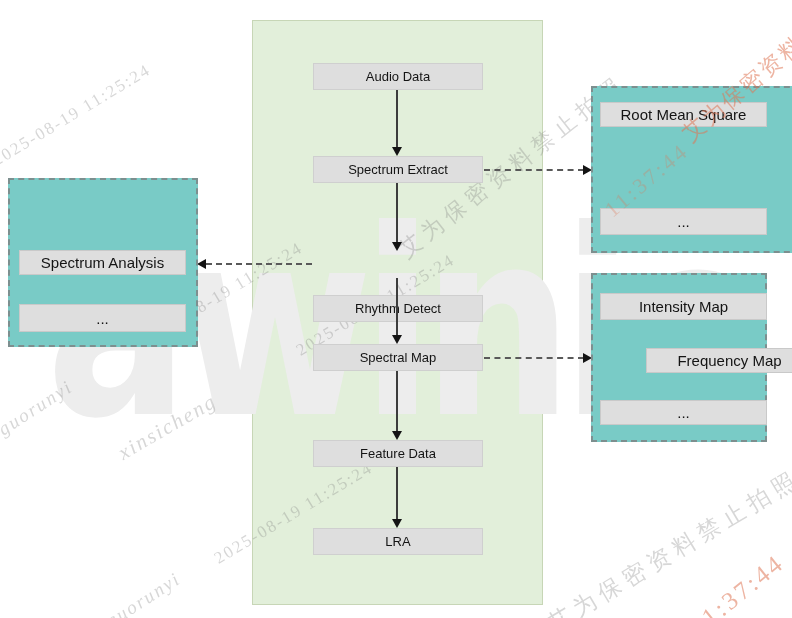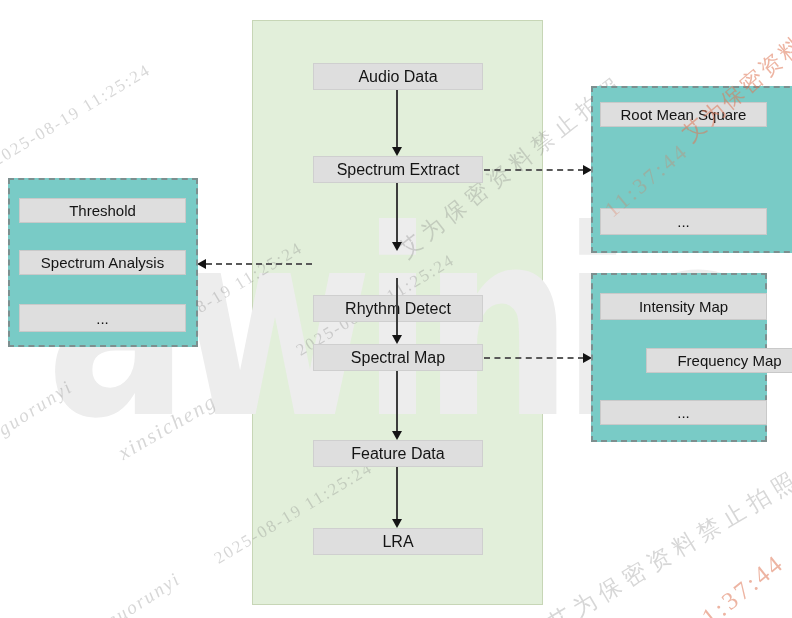--- a/index.html
+++ b/index.html
@@ -8,21 +8,21 @@
   
   .green-panel{position:absolute;left:252px;top:20px;width:289px;height:583px;
                background:#e2efda;border:1px solid #c7d6b6;z-index:0;}
   
   .logo-wm{position:absolute;left:46px;top:196px;z-index:1;font-family:"DejaVu Sans",sans-serif;
            font-weight:bold;font-size:258px;line-height:1;letter-spacing:-14px;color:#ededed;
            transform:scaleX(.82);transform-origin:0 0;white-space:nowrap;}
   
   .node{position:absolute;left:313px;width:170px;height:27px;background:#dedede;
         border:1px solid #cfcfcf;box-sizing:border-box;display:flex;align-items:center;
-        justify-content:center;font-size:16px;color:#141414;z-index:3;}
+        justify-content:center;font-size:13px;color:#141414;z-index:3;}
   
   .vline{position:absolute;left:396px;width:2px;background:#3c3c3c;z-index:3;}
   .vhead{position:absolute;left:392px;width:0;height:0;border-left:5px solid transparent;
          border-right:5px solid transparent;border-top:9px solid #141414;z-index:3;}
   
   .dash{position:absolute;height:0;border-top:2px dashed #595959;z-index:3;}
   .dhead-r{position:absolute;width:0;height:0;border-top:5px solid transparent;
            border-bottom:5px solid transparent;border-left:9px solid #141414;z-index:3;}
   .dhead-l{position:absolute;width:0;height:0;border-top:5px solid transparent;
            border-bottom:5px solid transparent;border-right:9px solid #141414;z-index:3;}
@@ -78,21 +78,20 @@
   <div class="vhead" style="top:519px;"></div>
 
   <div class="dash" style="left:484px;top:169px;width:100px;"></div>
   <div class="dhead-r" style="left:583px;top:165px;"></div>
   <div class="dash" style="left:206px;top:263px;width:106px;"></div>
   <div class="dhead-l" style="left:197px;top:259px;"></div>
   <div class="dash" style="left:484px;top:357px;width:100px;"></div>
   <div class="dhead-r" style="left:583px;top:353px;"></div>
 
   <div class="teal" style="left:8px;top:178px;width:190px;height:169px;">
-    <div class="subnode" style="left:9px;top:18px;">Threshold</div>
     <div class="subnode" style="left:9px;top:70px;">Spectrum Analysis</div>
     <div class="subnode" style="left:9px;top:124px;height:28px;">...</div>
   </div>
 
   <div class="teal" style="left:591px;top:86px;width:209px;height:167px;">
     <div class="subnode" style="top:14px;">Root Mean Square</div>
     <div class="subnode" style="top:120px;height:27px;">...</div>
   </div>
 
   <div class="teal" style="left:591px;top:273px;width:176px;height:169px;">

